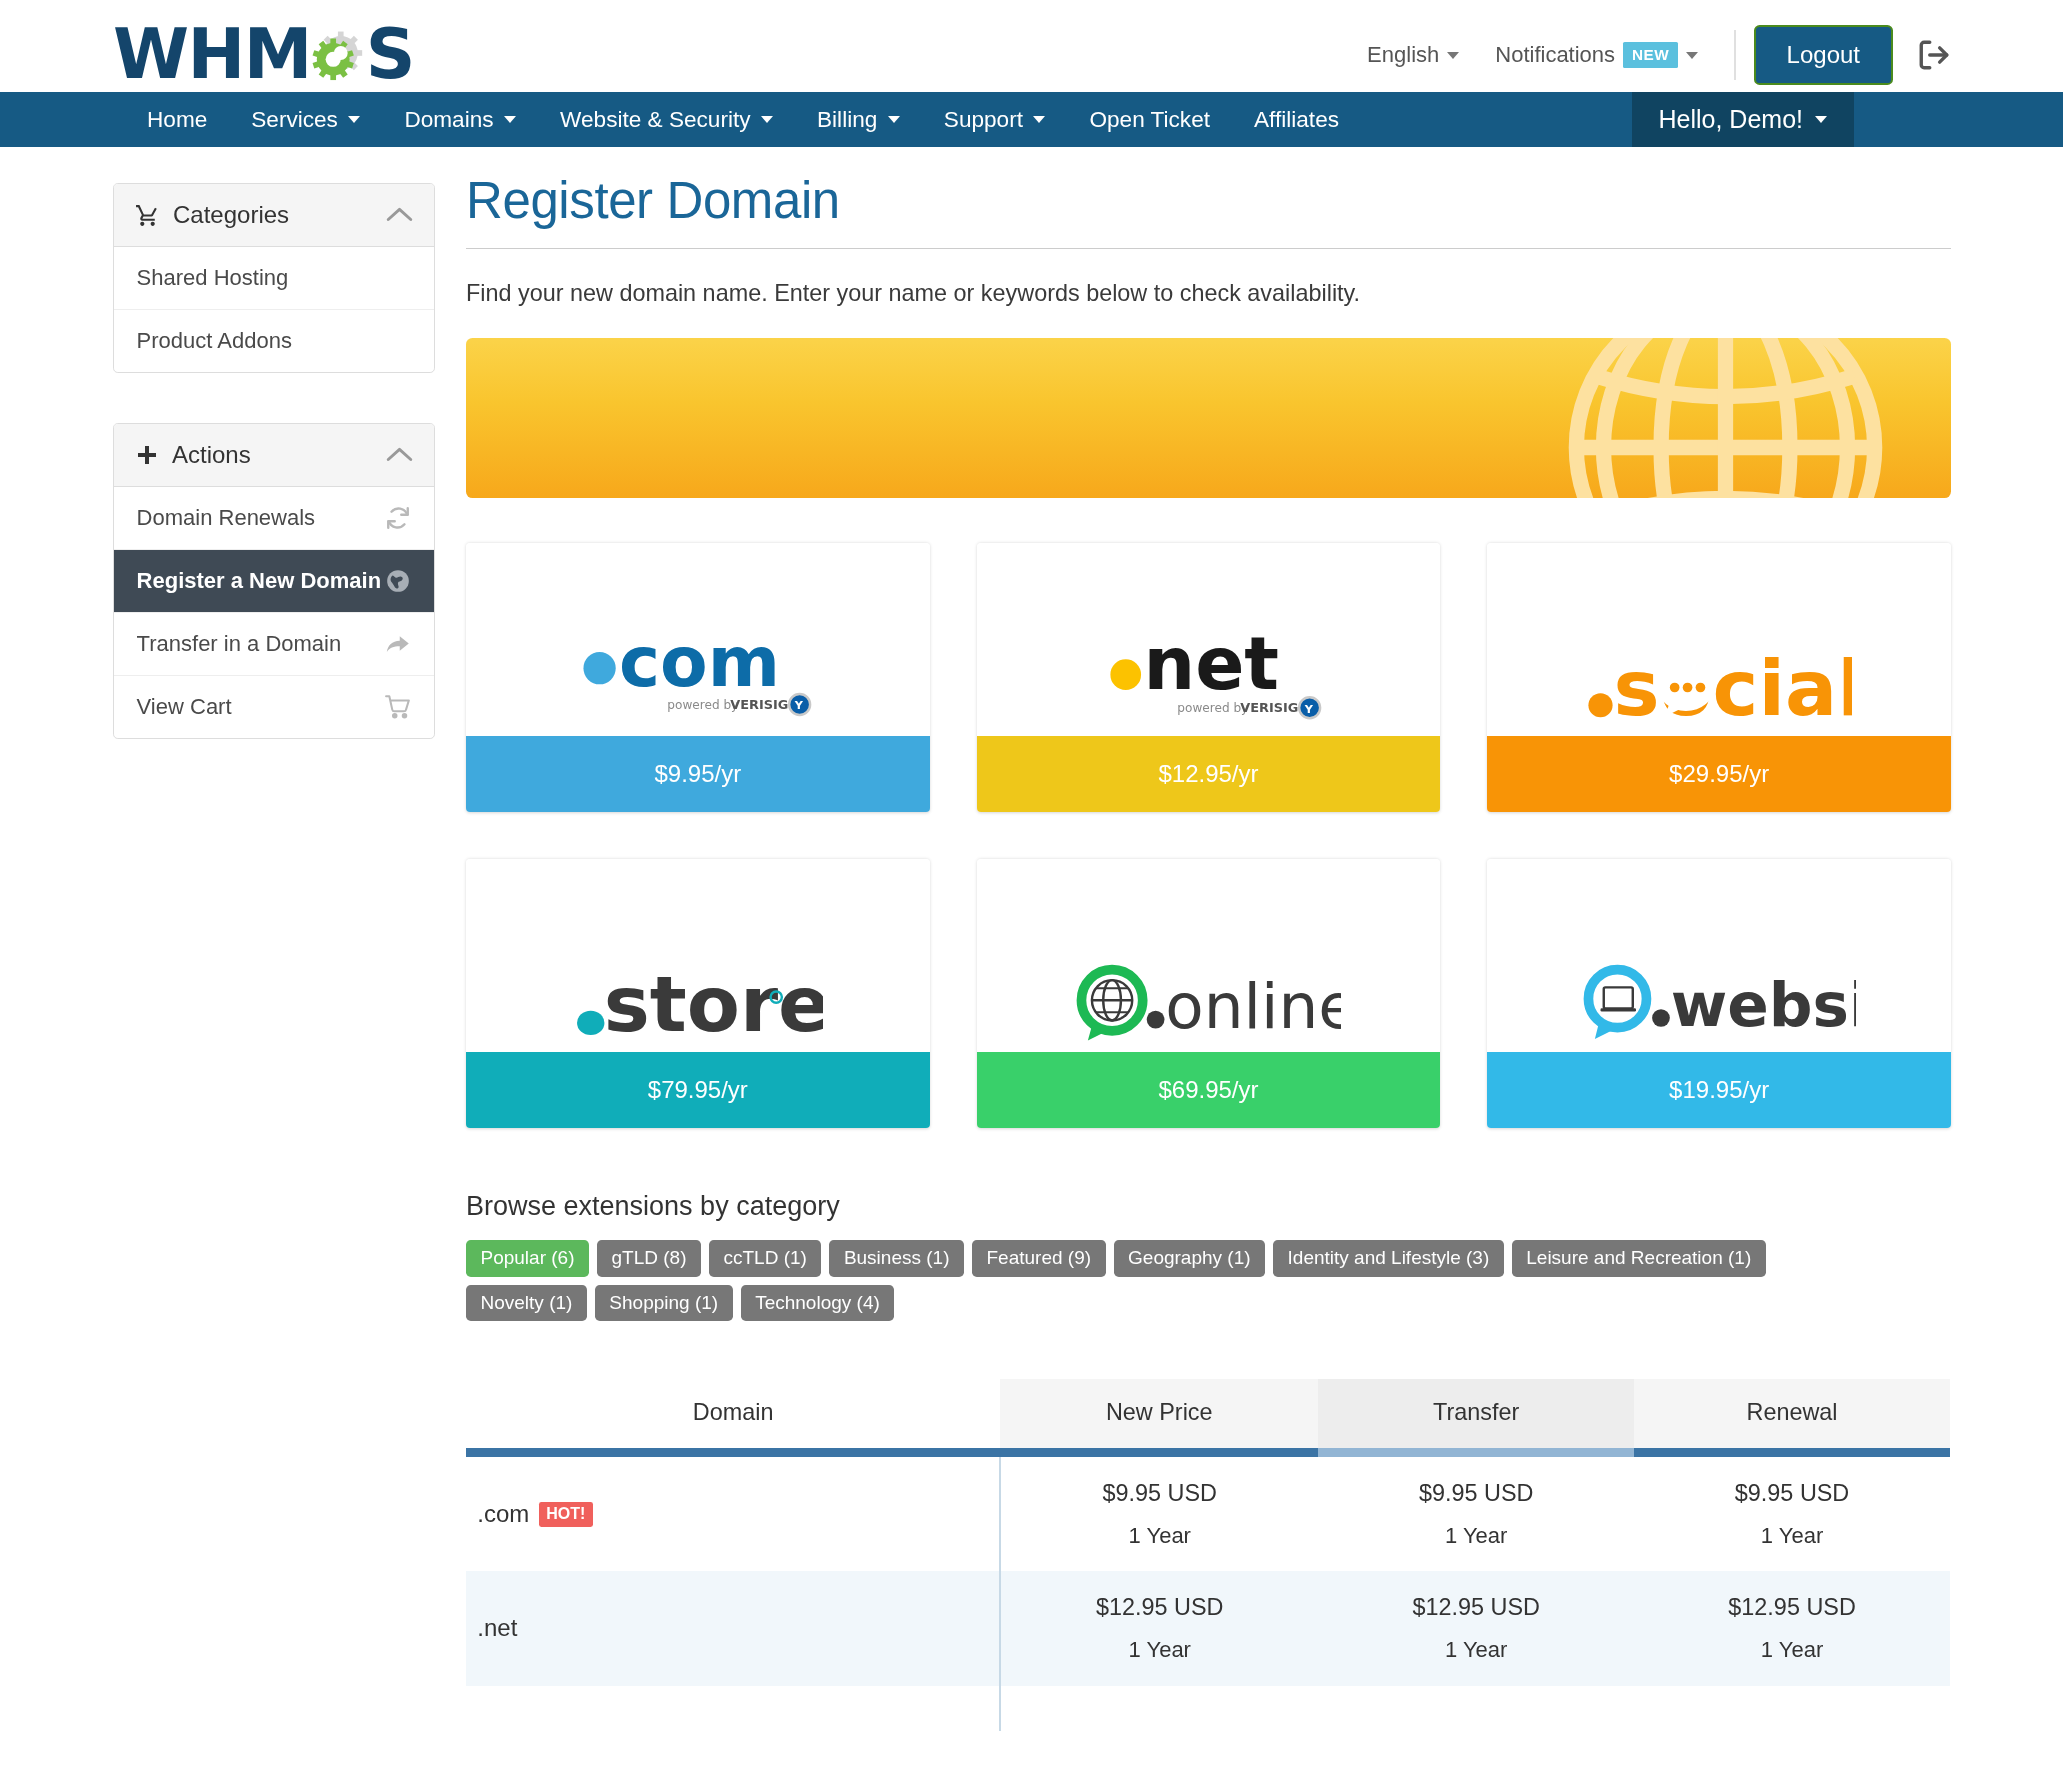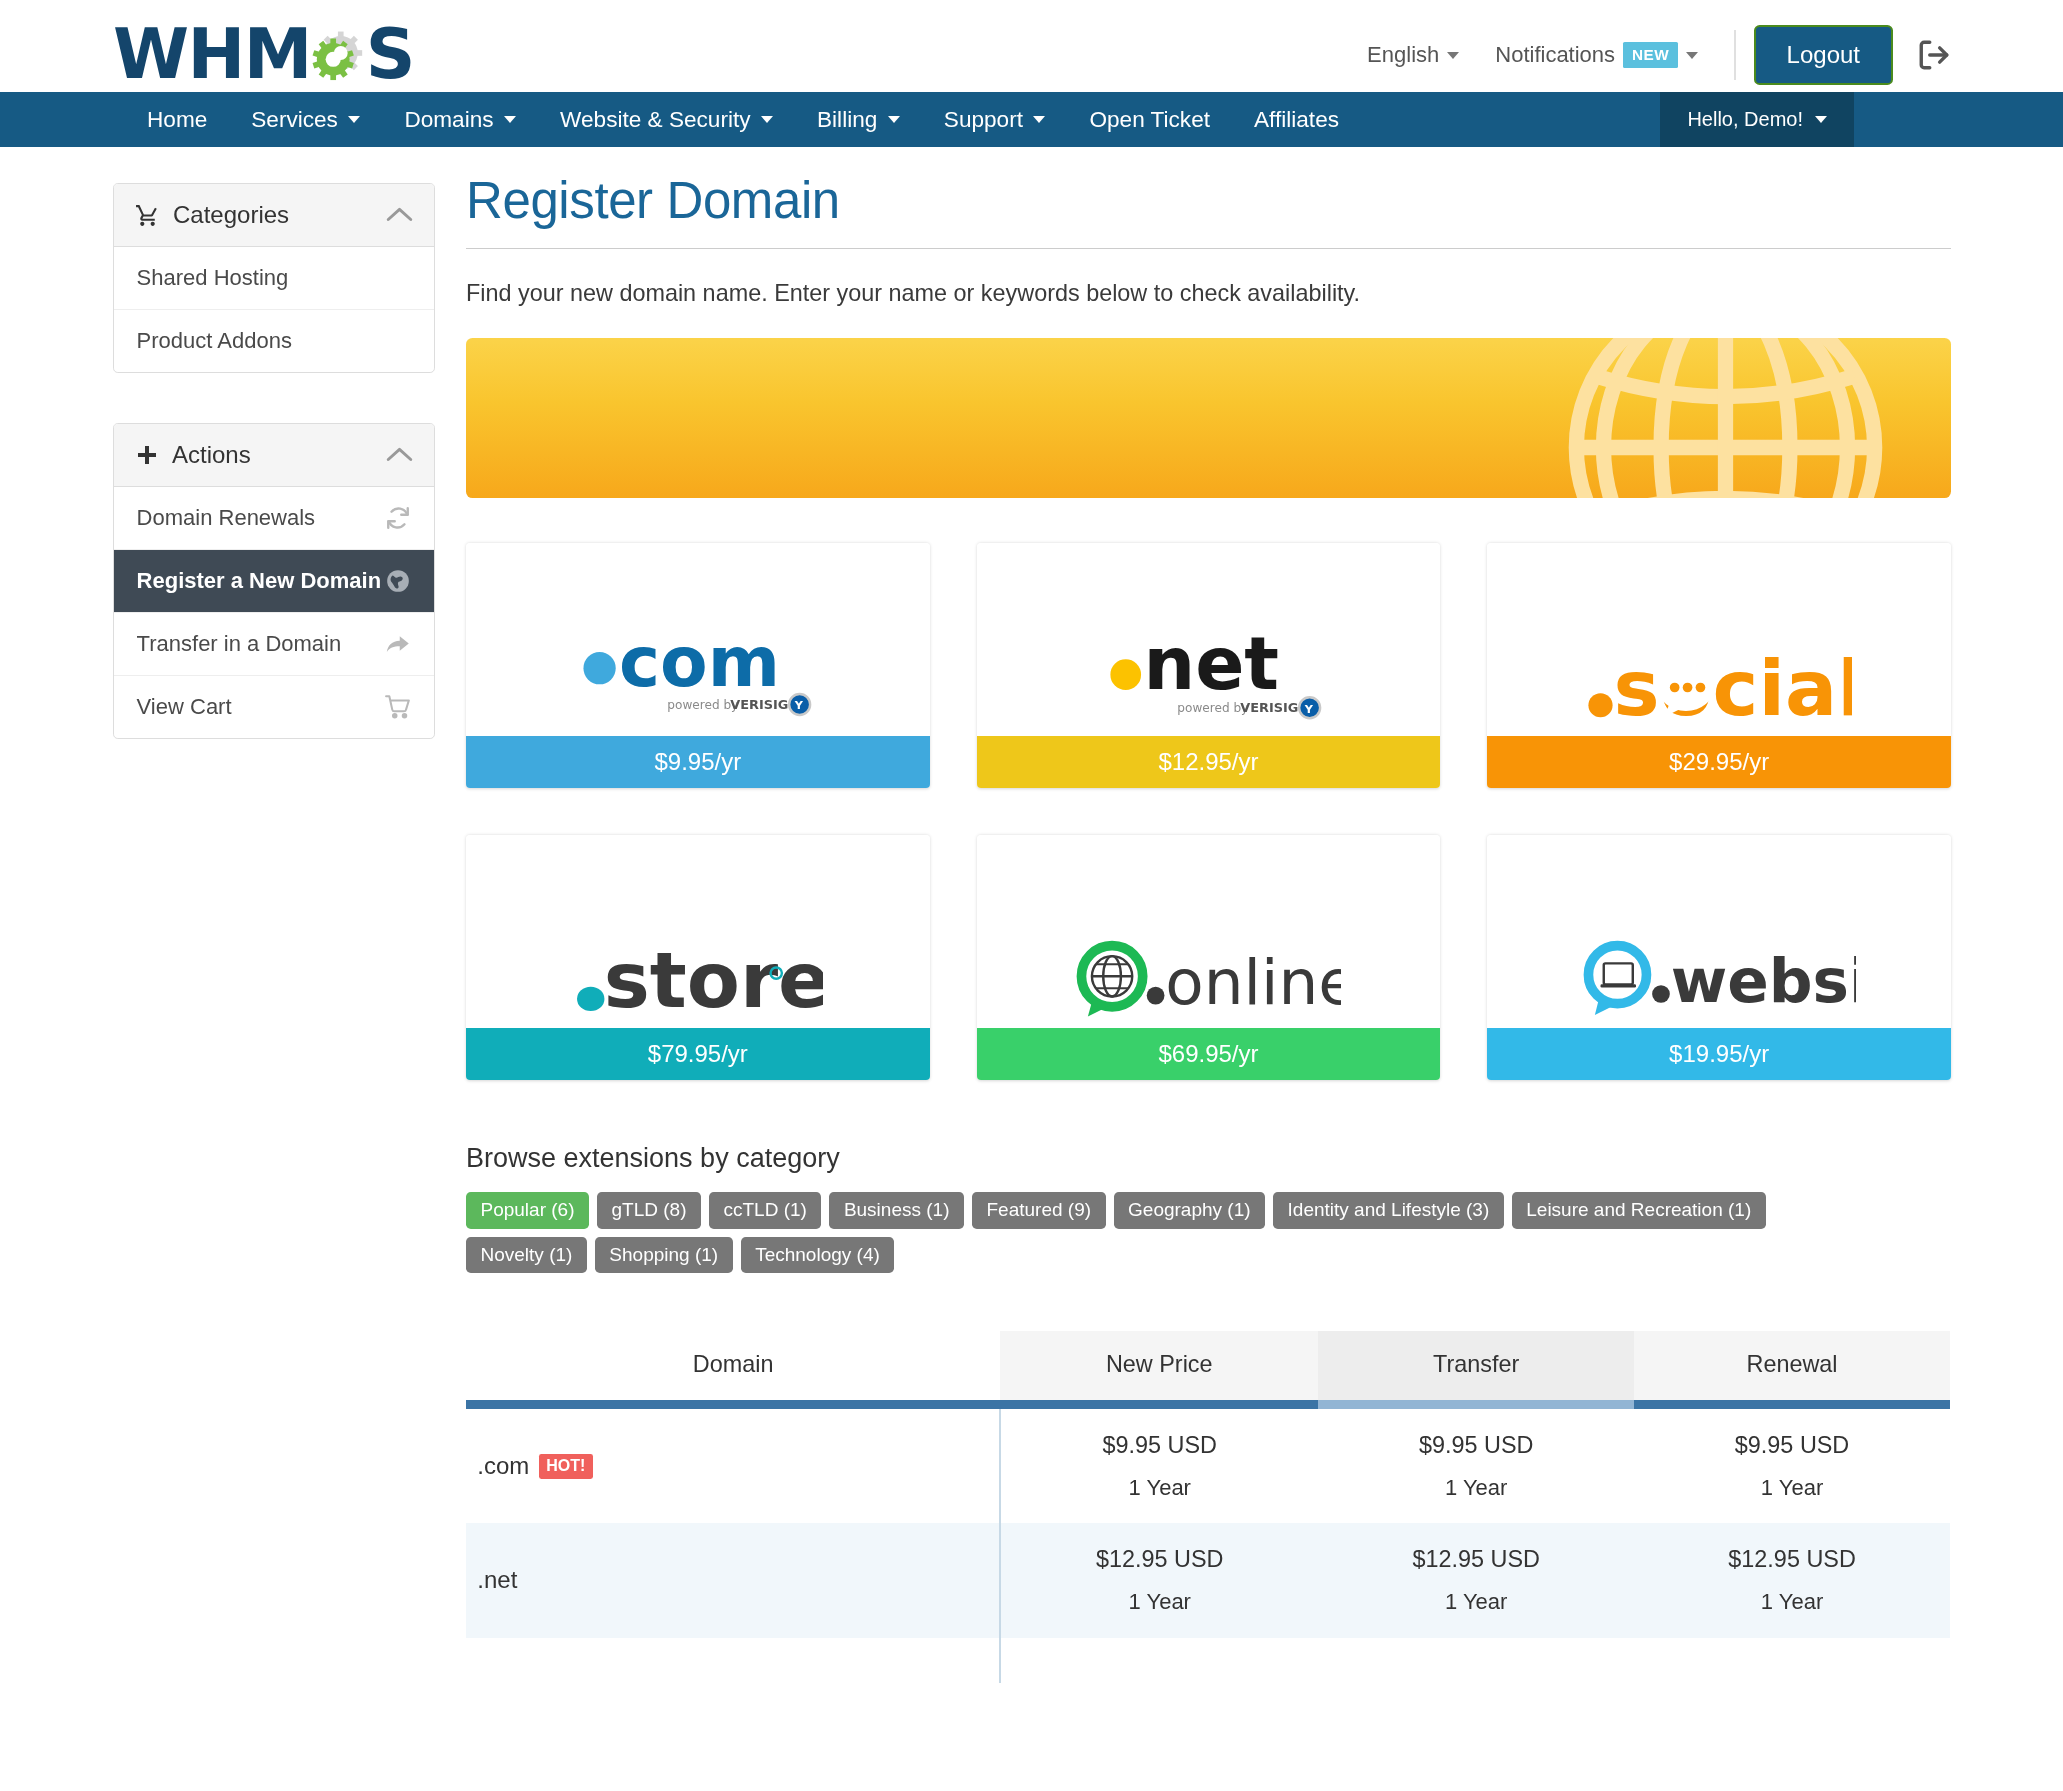--- a/index.html
+++ b/index.html
@@ -136,21 +136,21 @@
     position: absolute;
     right: 210px;
     top: 0;
     bottom: 0;
     background: #104461;
     display: flex;
     align-items: center;
     gap: 12px;
     padding: 0 27px;
     color: #ffffff;
-    font-size: 20px;
+    font-size: 25px;
     cursor: pointer;
     white-space: nowrap;
   }
 
   
   .page {
     display: flex;
     padding: 0;
   }
 
@@ -306,21 +306,21 @@
     cursor: pointer;
   }
   .tld-logo-area {
     height: 193px;
     display: flex;
     align-items: flex-end;
     justify-content: center;
     background: #ffffff;
   }
   .tld-price {
-    height: 52px;
+    height: 76px;
     display: flex;
     align-items: center;
     justify-content: center;
     color: #ffffff;
     font-size: 24px;
   }
 
   
   .browse-title {
     margin-top: 63px;

